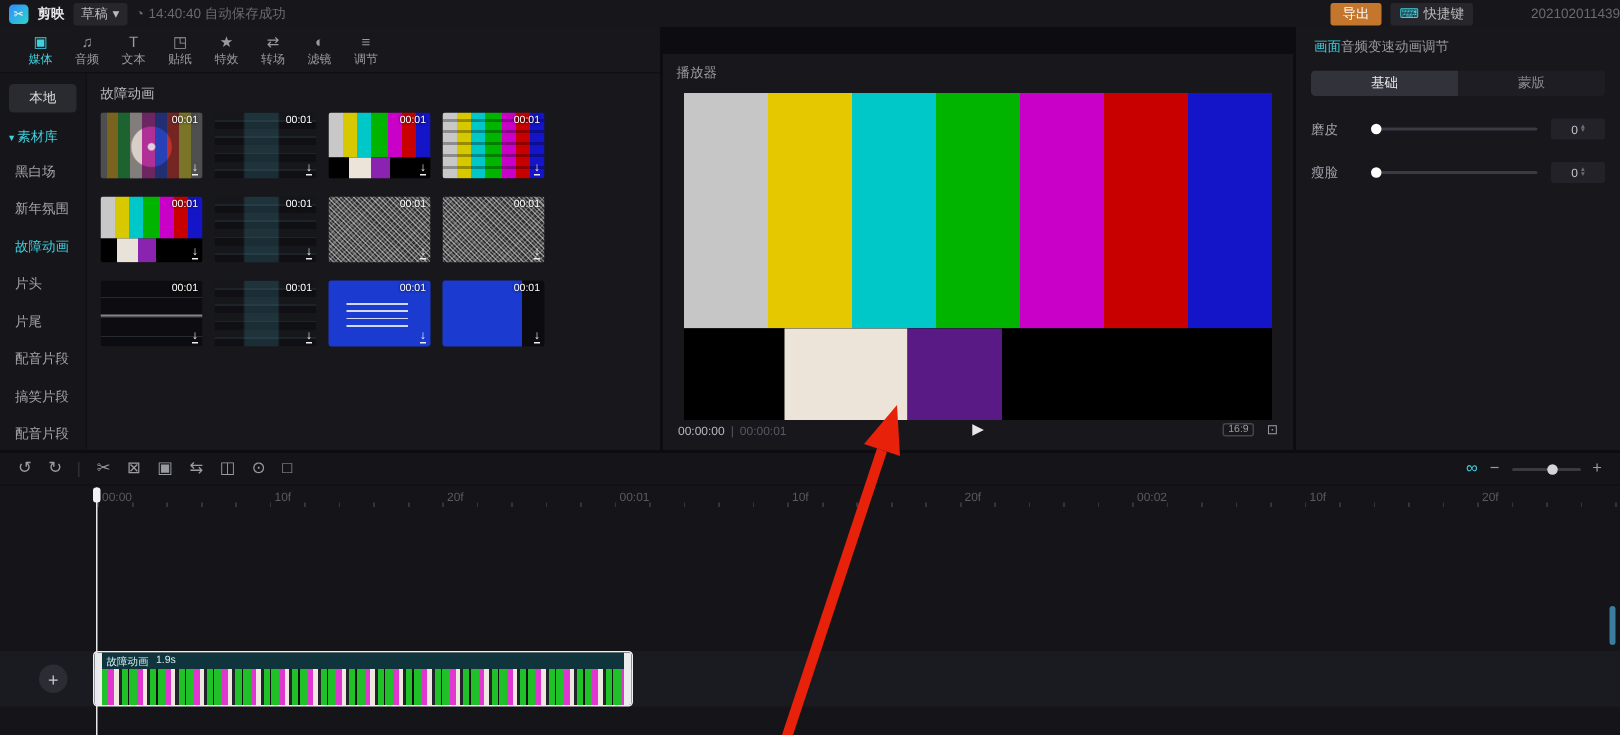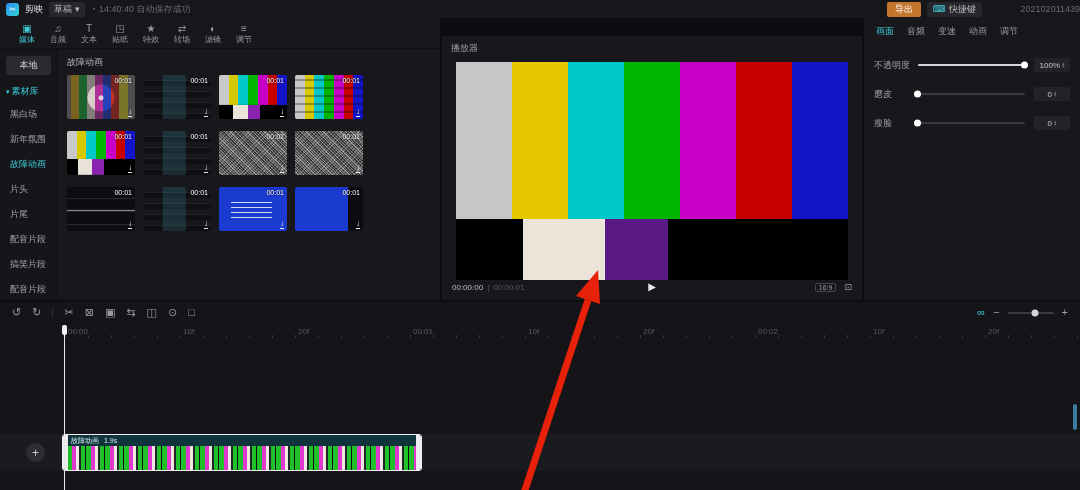--- a/index.html
+++ b/index.html
@@ -2,21 +2,21 @@
 <html><head>
 <meta charset="utf-8">
 <style>
   *{box-sizing:border-box;margin:0;padding:0}
   body{background:#0d0d11;font-family:"Liberation Sans","DejaVu Sans",sans-serif;-webkit-font-smoothing:antialiased}
   .stage{position:relative;width:1080px;height:490px;background:#0d0d11;overflow:hidden;color:#ccc}
 
   
   .topbar{position:absolute;top:0;left:0;right:0;height:18px;background:#16161b;display:flex;align-items:center;font-size:9px;color:#8a8a92;padding:0 6px;gap:6px}
   .logo{width:13px;height:13px;border-radius:3px;background:linear-gradient(135deg,#2f8cff,#2fd4c8);color:#fff;font-size:8px;display:flex;align-items:center;justify-content:center}
-  .appname{color:#e8e8ec;font-weight:normal}
+  .appname{color:#e8e8ec;font-weight:bold}
   .menubox{background:#26262c;border-radius:2px;padding:1px 5px;color:#bbb;display:flex;gap:3px;align-items:center}
   .autosave{color:#6a6a72;display:flex;gap:3px;align-items:center}
   .doc-title{position:absolute;left:0;right:0;text-align:right;color:#6a6a72;pointer-events:none}
   .tb-spacer{flex:1}
   .export{background:#c4762c;color:#fff;border:none;border-radius:2px;font-size:9px;padding:1px 8px;cursor:pointer}
   .shortcut{background:#26262c;border-radius:2px;padding:1px 6px;display:flex;gap:3px;align-items:center;color:#bbb}
   .sc-ico{color:#3fd0de}
   .tb-end{width:86px}
 
   
@@ -74,21 +74,21 @@
   .ptime{display:flex;gap:4px;align-items:center}
   .cur{color:#b8bcc8}
   .tdiv,.dur2{color:#565a66}
   .play{position:absolute;left:50%;transform:translateX(-50%);color:#e8e8ec;font-size:10px;cursor:pointer}
   .pright{margin-left:auto;display:flex;gap:8px;align-items:center;color:#9a9aa2}
   .ratio{border:1px solid #44444c;border-radius:2px;padding:0 3px;font-size:7px;cursor:pointer}
   .fs{cursor:pointer;font-size:9px}
 
   
   .props{position:absolute;left:864px;top:18px;right:0;bottom:190px;background:#17171c;font-size:9px}
-  .ptabs{display:flex;gap:13px;padding:7px 12px 5px;color:#9a9aa2}
+  .ptabs{display:flex;padding:7px 12px 5px;color:#9a9aa2}
   .ptab{cursor:pointer}
   .ptab.active{color:#3fd0de}
   .subtabs{display:flex;margin:4px 10px 0;height:17px;border-radius:3px;overflow:hidden}
   .subtab{flex:1;display:flex;align-items:center;justify-content:center;background:#1d1d23;color:#8a8a92;cursor:pointer}
   .subtab.active{background:#32323a;color:#e8e8ec}
   .ctrl{display:flex;align-items:center;margin:15px 10px 0;color:#a2a2aa}
   .ctrl .lbl{width:42px;font-size:9px}
   .track{flex:1;height:2px;background:#3a3a42;border-radius:1px;position:relative;margin:0 9px 0 2px;cursor:pointer}
   .fill{position:absolute;left:0;top:0;bottom:0;background:#d4d4da;border-radius:1px}
   .fill::after{content:"";position:absolute;right:-3px;top:50%;transform:translateY(-50%);width:7px;height:7px;border-radius:50%;background:#fff}
@@ -295,32 +295,23 @@
   </div>
 
   <div class="props">
     <div class="ptabs">
       <span class="ptab active">画面</span>
       <span class="ptab">音频</span>
       <span class="ptab">变速</span>
       <span class="ptab">动画</span>
       <span class="ptab">调节</span>
     </div>
-    <div class="ctrl">
-      <span class="lbl">不透明度</span>
-      <span class="track">
-          <span class="fill" data-pct="100"></span>
-        </span>
-      <span class="valbox">
-          <span>100%</span>
-          <span class="steppers">
-            <i>▴</i>
-            <i>▾</i>
-          </span>
-        </span>
+    <div class="subtabs">
+      <span class="subtab active">基础</span>
+      <span class="subtab">蒙版</span>
     </div>
     <div class="ctrl">
       <span class="lbl">磨皮</span>
       <span class="track">
           <span class="fill" data-pct="0"></span>
         </span>
       <span class="valbox">
           <span>0</span>
           <span class="steppers">
             <i>▴</i>

